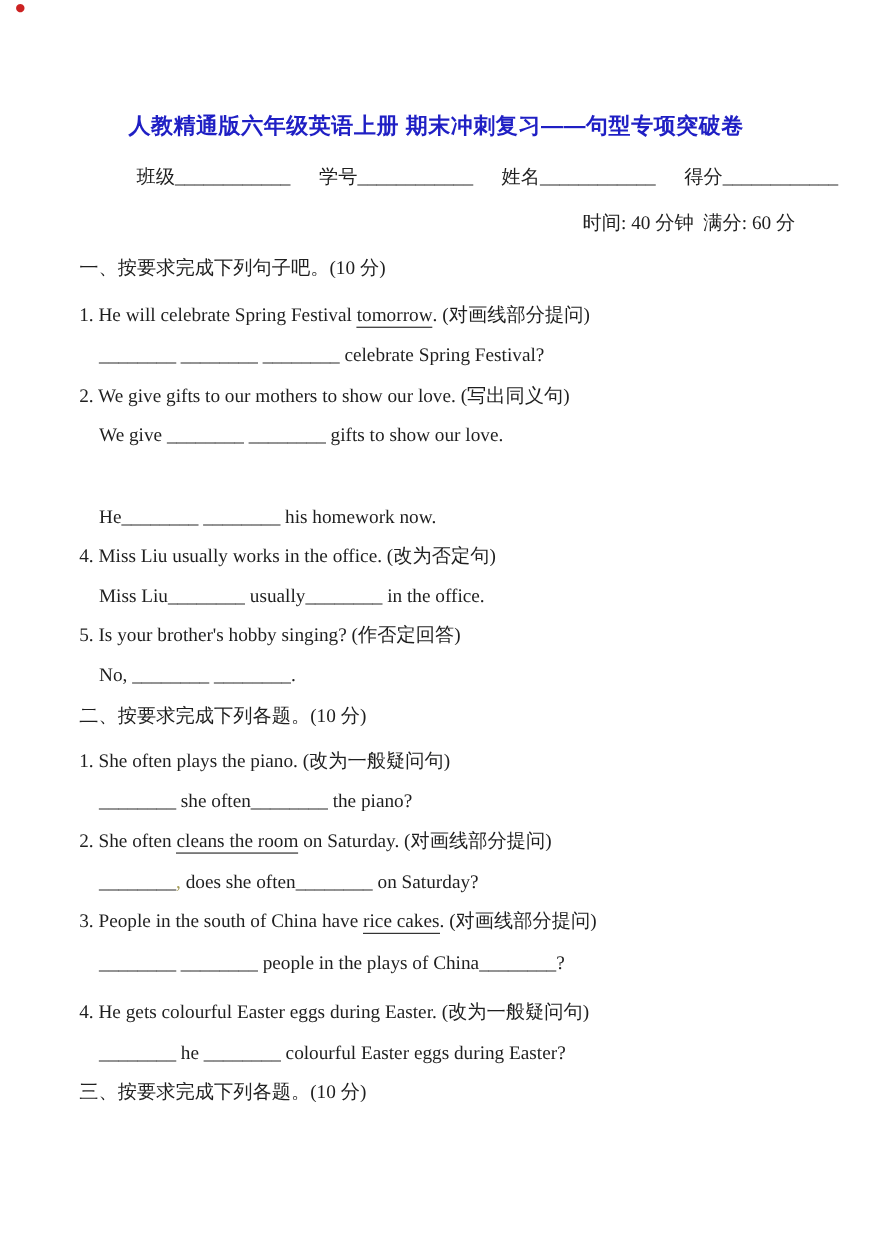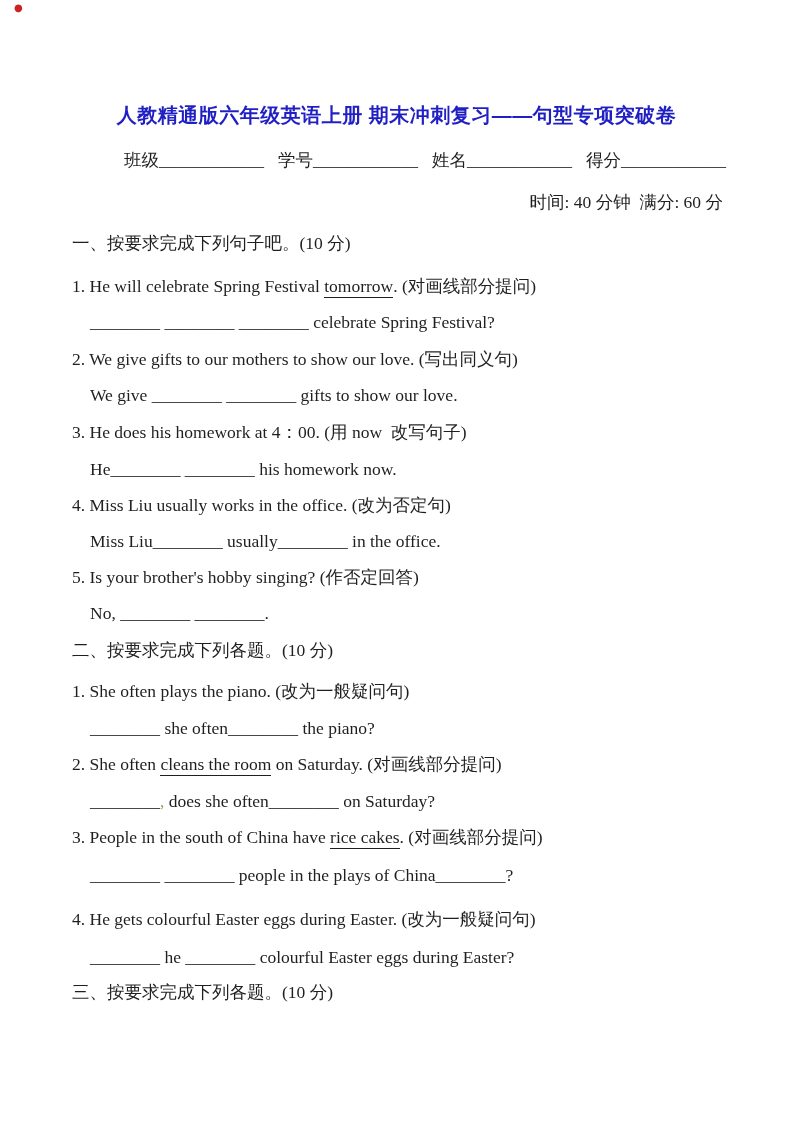--- a/index.html
+++ b/index.html
@@ -20,21 +20,21 @@
   .seg{white-space:pre;}
   .title{
     left:0;right:0;top:104px;
     text-align:center;
     font-family:"Liberation Sans","DejaVu Sans",sans-serif;
     font-weight:bold;
     font-size:20px;
     letter-spacing:0.5px;
     color:#1f1fc4;
   }
-  .fields{left:124px;top:149px;display:flex;gap:14px;}
+  .fields{left:124px;top:149px;display:flex;gap:26px;}
   .meta{right:70px;top:191px;text-align:center;}
   .heading{left:72px;}
   .question{left:72px;}
   .answer{left:90px;}
   .u{border-bottom:1px solid #1f1f1f;padding-bottom:1px;font-family:Liberation Serif, serif;}
   .stray{color:#a39b57;}
   .corner-mark{
     position:absolute;left:14px;top:3px;
     font-size:10px;line-height:10px;
     color:#cc2222;
@@ -60,21 +60,20 @@
   <div class="line meta">时间: 40 分钟  满分: 60 分</div>
 
   <div class="line heading" style="top:232px">一、按要求完成下列句子吧。(10 分)</div>
 
   <div class="line question" style="top:275px"><span class="seg">1. He will celebrate Spring Festival </span><span class="seg u">tomorrow</span><span class="seg">. (对画线部分提问)</span></div>
   <div class="line answer" style="top:311px">________ ________ ________ celebrate Spring Festival?</div>
 
   <div class="line question" style="top:348px">2. We give gifts to our mothers to show our love. (写出同义句)</div>
   <div class="line answer" style="top:384px">We give ________ ________ gifts to show our love.</div>
 
-  <div class="line question" style="top:421px">3. He does his homework at 4：00. (用 now  改写句子)</div>
   <div class="line answer" style="top:458px">He________ ________ his homework now.</div>
 
   <div class="line question" style="top:494px">4. Miss Liu usually works in the office. (改为否定句)</div>
   <div class="line answer" style="top:530px">Miss Liu________ usually________ in the office.</div>
 
   <div class="line question" style="top:566px">5. Is your brother's hobby singing? (作否定回答)</div>
   <div class="line answer" style="top:602px">No, ________ ________.</div>
 
   <div class="line heading" style="top:639px">二、按要求完成下列各题。(10 分)</div>
 

